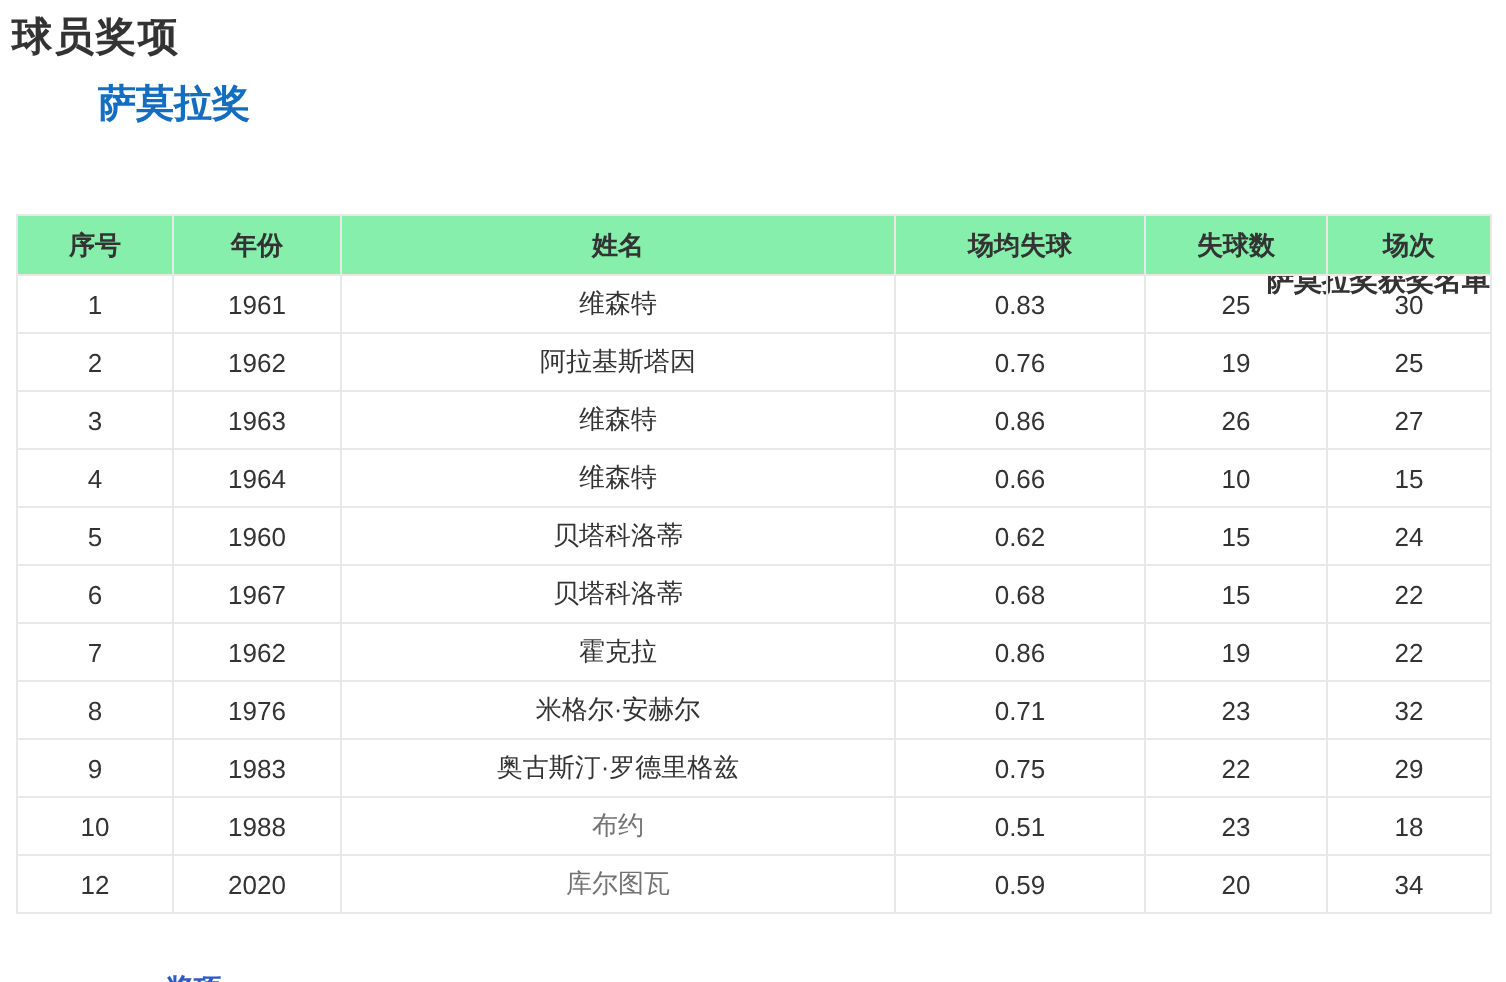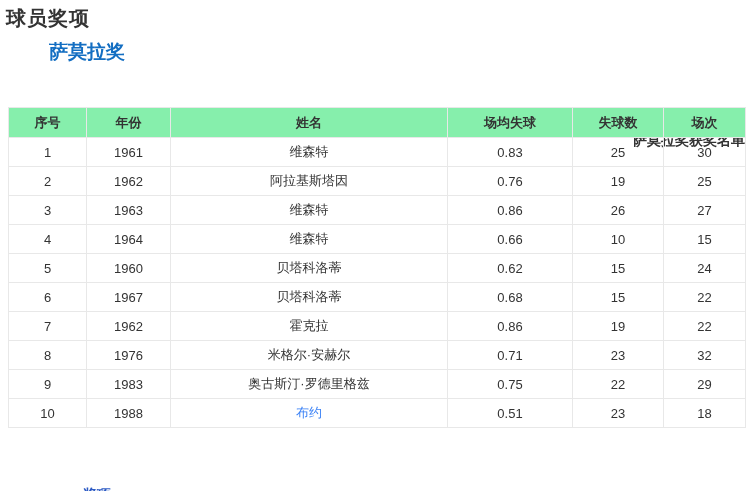--- a/index.html
+++ b/index.html
@@ -54,21 +54,21 @@
     overflow: hidden;
     white-space: nowrap;
   }
   table.award-table th {
     background: #86efac;
     font-weight: 700;
     height: 30px;
   }
   table.award-table td { height: 29px; font-weight: 400; }
   td .name-link {
-    color: #3b82f6;
+    color: #737373;
     text-decoration: none;
     cursor: pointer;
   }
   .truncated-link {
     position: absolute;
     left: 83px; top: 486px;
     font-size: 14px;
     font-weight: 700;
     color: #2d5bc4;
     text-decoration: none;
@@ -177,16 +177,24 @@
         <td>29</td>
       </tr>
       <tr>
         <td>10</td>
         <td>1988</td>
         <td><a class="name-link">布约</a></td>
         <td>0.51</td>
         <td>23</td>
         <td>18</td>
       </tr>
+      <tr>
+        <td>12</td>
+        <td>2020</td>
+        <td><a class="name-link">库尔图瓦</a></td>
+        <td>0.59</td>
+        <td>20</td>
+        <td>34</td>
+      </tr>
     </tbody>
 </table>
 
 <a class="truncated-link">奖项</a>
 
 </body></html>

